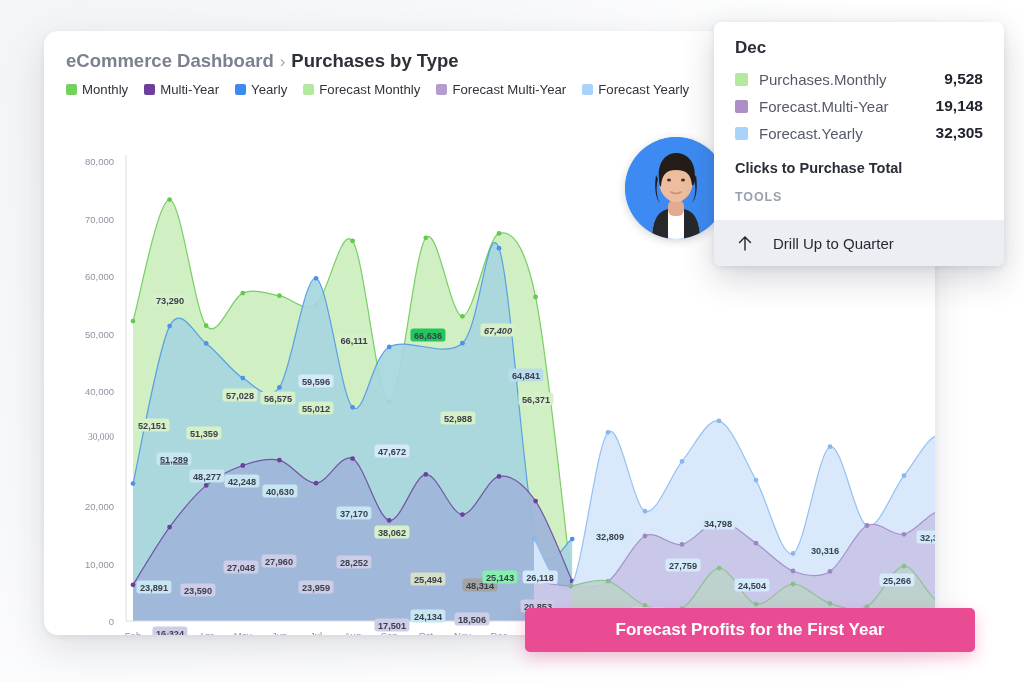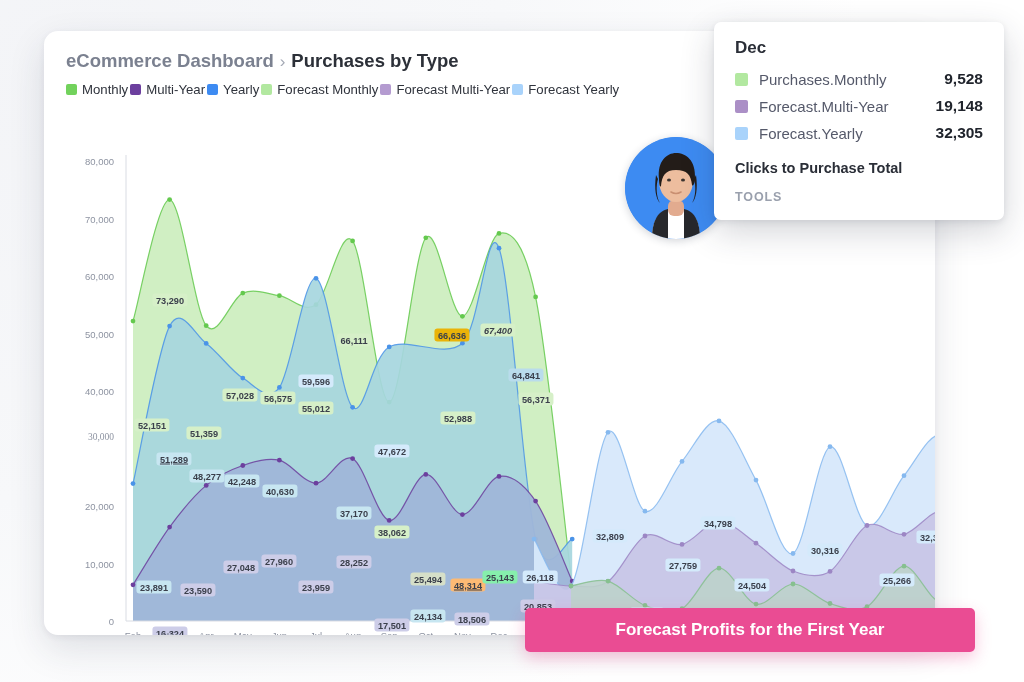--- a/index.html
+++ b/index.html
@@ -27,21 +27,21 @@
   #breadcrumb{
     position:absolute;left:22px;top:19px;
     font-size:18.5px;white-space:nowrap;
   }
   #breadcrumb .crumb1{color:#7b8190;font-weight:bold;}
   #breadcrumb .sep{color:#a4a9b5;font-weight:normal;margin:0 6px;font-size:17px;}
   #breadcrumb .crumb2{color:#2c3038;font-weight:bold;}
 
   #legend{
     position:absolute;left:22px;top:51px;display:flex;align-items:flex-start;
-    gap:2px;white-space:nowrap;
+    gap:16px;white-space:nowrap;
   }
   .lg-item{display:flex;align-items:center;gap:5px;}
   .lg-sw{width:11px;height:11px;border-radius:2px;display:inline-block;}
   .lg-tx{font-size:13.2px;color:#2f333c;}
 
   
   #plot{position:absolute;left:0;top:112px;width:891px;height:500px;}
   #ylabels{position:absolute;left:0;top:0;width:78px;height:500px;}
   .ytick{position:absolute;right:8px;font-size:9.5px;color:#8d93a1;transform:translateY(-50%);}
   #xlabels{position:absolute;left:0;bottom:0;width:891px;height:24px;}
@@ -253,33 +253,33 @@
           <line x1="82" y1="478" x2="972" y2="478" stroke="#d9dce3" stroke-width="1"></line>
         </svg>
         <div class="dlabel" style="left: 108px; top: 282px; background: rgb(214, 240, 200);">52,151</div>
         <div class="dlabel" style="left: 126px; top: 157px; background: rgb(214, 240, 200);">73,290</div>
         <div class="dlabel" style="left: 160px; top: 290px; background: rgb(214, 240, 200);">51,359</div>
         <div class="dlabel" style="left: 196px; top: 252px; background: rgb(214, 240, 200);">57,028</div>
         <div class="dlabel" style="left: 234px; top: 255px; background: rgb(214, 240, 200);">56,575</div>
         <div class="dlabel" style="left: 272px; top: 265px; background: rgb(214, 240, 200);">55,012</div>
         <div class="dlabel" style="left: 310px; top: 197px; background: rgb(214, 240, 200);">66,111</div>
         <div class="dlabel" style="left: 348px; top: 389px; background: rgb(214, 240, 200);">38,062</div>
-        <div class="dlabel" style="left: 384px; top: 192px; background: #eab308; margin-left: 24px;">66,636</div>
+        <div class="dlabel" style="left: 384px; top: 192px; background: #22c55e;">66,636</div>
         <div class="dlabel" style="left: 414px; top: 275px; background: rgb(214, 240, 200);">52,988</div>
         <div class="dlabel" style="left: 454px; top: 187px; background: rgb(214, 240, 200); font-style: italic;">67,400</div>
         <div class="dlabel" style="left: 492px; top: 256px; background: rgb(214, 240, 200);">56,371</div>
         <div class="dlabel" style="left: 110px; top: 444px; background: rgb(199, 230, 241);">23,891</div>
         <div class="dlabel" style="left: 130px; top: 316px; background: rgb(199, 230, 241); text-decoration: underline;">51,289</div>
         <div class="dlabel" style="left: 163px; top: 333px; background: rgb(199, 230, 241);">48,277</div>
         <div class="dlabel" style="left: 198px; top: 338px; background: rgb(199, 230, 241);">42,248</div>
         <div class="dlabel" style="left: 236px; top: 348px; background: rgb(199, 230, 241);">40,630</div>
         <div class="dlabel" style="left: 272px; top: 238px; background: rgb(212, 234, 251);">59,596</div>
         <div class="dlabel" style="left: 310px; top: 370px; background: rgb(199, 230, 241);">37,170</div>
         <div class="dlabel" style="left: 348px; top: 308px; background: rgb(212, 234, 251);">47,672</div>
-        <div class="dlabel" style="left: 424px; top: 442px; background: #fdba74; text-decoration: underline;">48,314</div>
+        <div class="dlabel" style="left: 436px; top: 442px; background: #a3a3a3;">48,314</div>
         <div class="dlabel" style="left: 454px; top: 232px; background: rgb(185, 220, 236); margin-left: 28px;">64,841</div>
         <div class="dlabel" style="left: 154px; top: 447px; background: rgb(205, 205, 232);">23,590</div>
         <div class="dlabel" style="left: 126px; top: 490px; background: rgb(205, 205, 232);">16,324</div>
         <div class="dlabel" style="left: 197px; top: 424px; background: rgb(205, 205, 232);">27,048</div>
         <div class="dlabel" style="left: 235px; top: 418px; background: rgb(205, 205, 232);">27,960</div>
         <div class="dlabel" style="left: 272px; top: 444px; background: rgb(205, 205, 232);">23,959</div>
         <div class="dlabel" style="left: 310px; top: 419px; background: rgb(205, 205, 232);">28,252</div>
         <div class="dlabel" style="left: 348px; top: 482px; background: rgb(205, 205, 232);">17,501</div>
         <div class="dlabel" style="left: 384px; top: 436px; background: rgb(214, 223, 200);">25,494</div>
         <div class="dlabel" style="left: 384px; top: 473px; background: rgb(199, 230, 241);">24,134</div>
@@ -353,17 +353,23 @@
         </div>
         <div class="tip-row">
           <span class="tip-sw" style="background:#a9d3fb"></span>
           <span class="tip-name">Forecast.Yearly</span>
           <span class="tip-val">32,305</span>
         </div>
       </div>
     <div id="tip-total">Clicks to Purchase Total</div>
     <div id="tip-tools">TOOLS</div>
   </div>
+  <div id="tip-action">
+    <svg class="arrow" viewBox="0 0 20 20">
+      <path d="M10 17 L10 4 M10 4 L4.5 9.6 M10 4 L15.5 9.6" stroke="#20242c" stroke-width="1.4" fill="none" stroke-linecap="round" stroke-linejoin="round"></path>
+    </svg>
+    <span id="tip-action-label">Drill Up to Quarter</span>
+  </div>
 </div>
 
 <div id="fcbtn">
   <span>Forecast Profits for the First Year</span>
 </div>
 
 </body></html>

